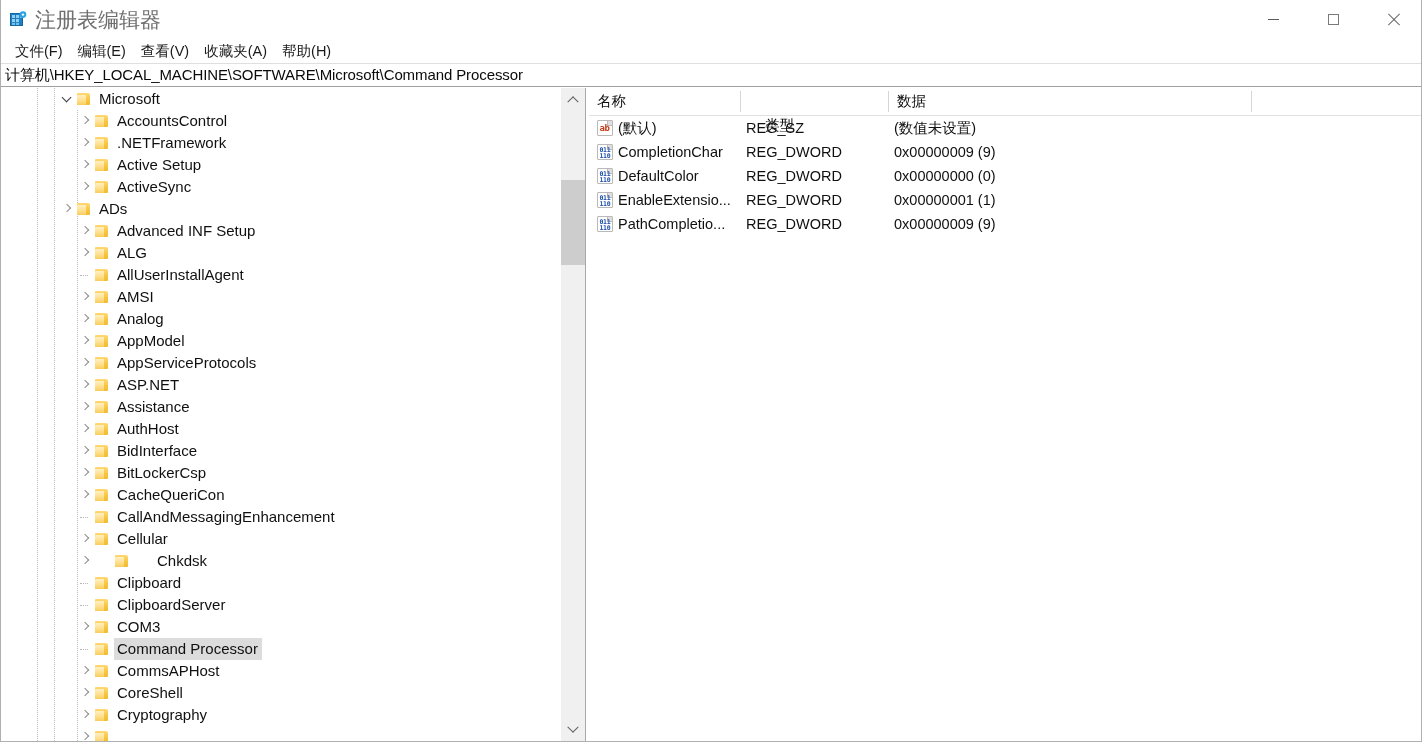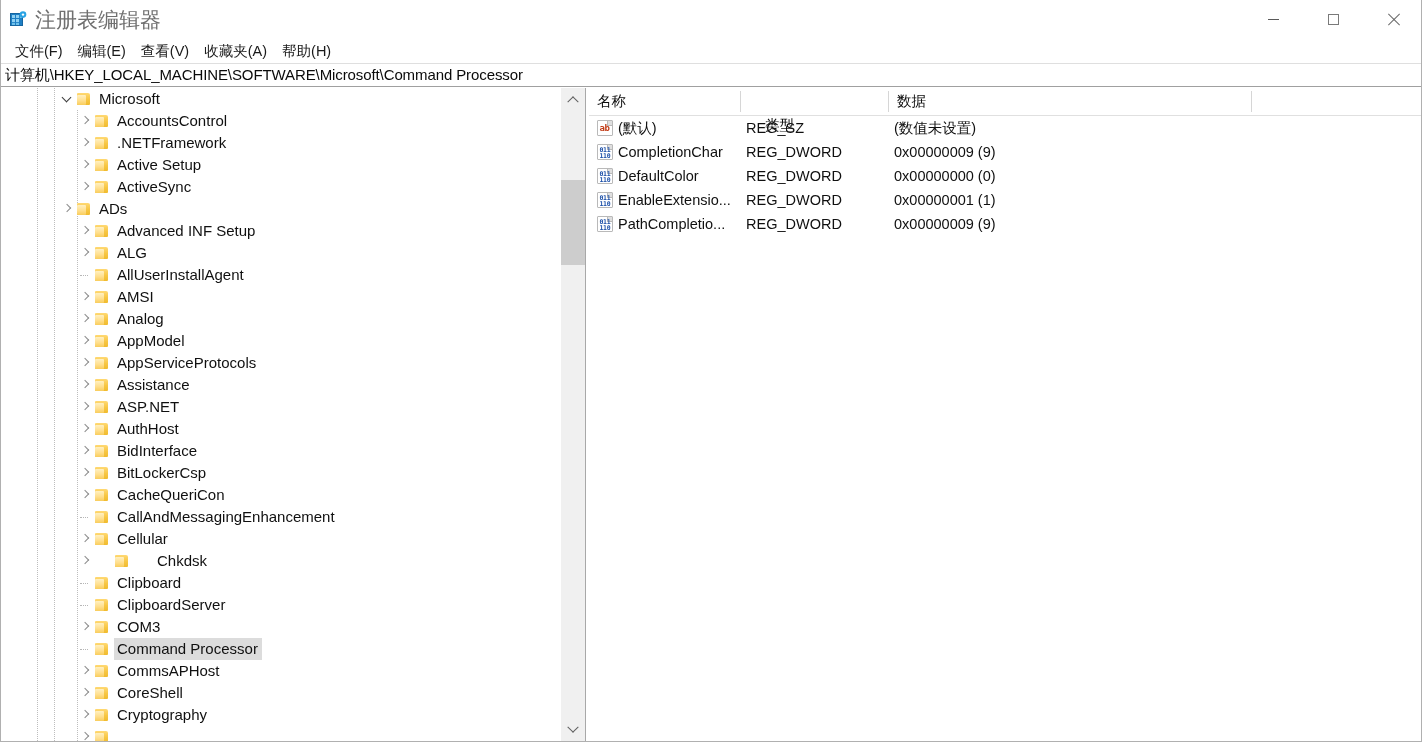--- a/index.html
+++ b/index.html
@@ -538,29 +538,29 @@
               <span class="f-front"></span>
             </span>
             <span class="label">AppServiceProtocols</span>
           </div>
           <div class="tree-row" style="padding-left: 76px;">
             <span class="expander collapsed"></span>
             <span class="folder">
               <span class="f-back"></span>
               <span class="f-front"></span>
             </span>
+            <span class="label">ASP.NET</span>
+          </div>
+          <div class="tree-row" style="padding-left: 76px;">
+            <span class="expander collapsed"></span>
+            <span class="folder">
+              <span class="f-back"></span>
+              <span class="f-front"></span>
+            </span>
             <span class="label">Assistance</span>
-          </div>
-          <div class="tree-row" style="padding-left: 76px;">
-            <span class="expander collapsed"></span>
-            <span class="folder">
-              <span class="f-back"></span>
-              <span class="f-front"></span>
-            </span>
-            <span class="label">ASP.NET</span>
           </div>
           <div class="tree-row" style="padding-left: 76px;">
             <span class="expander collapsed"></span>
             <span class="folder">
               <span class="f-back"></span>
               <span class="f-front"></span>
             </span>
             <span class="label">AuthHost</span>
           </div>
           <div class="tree-row" style="padding-left: 76px;">

